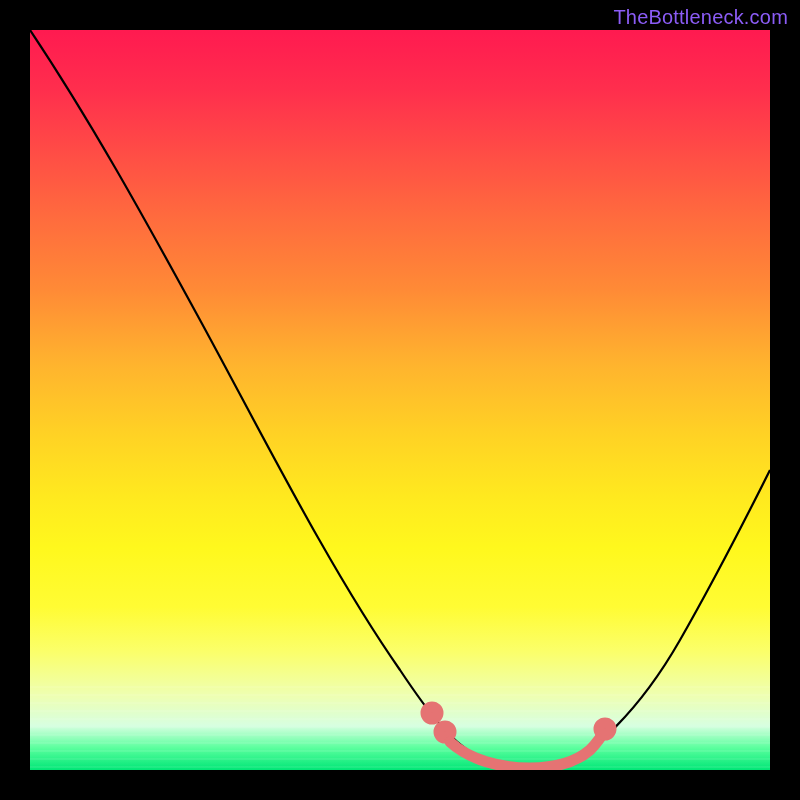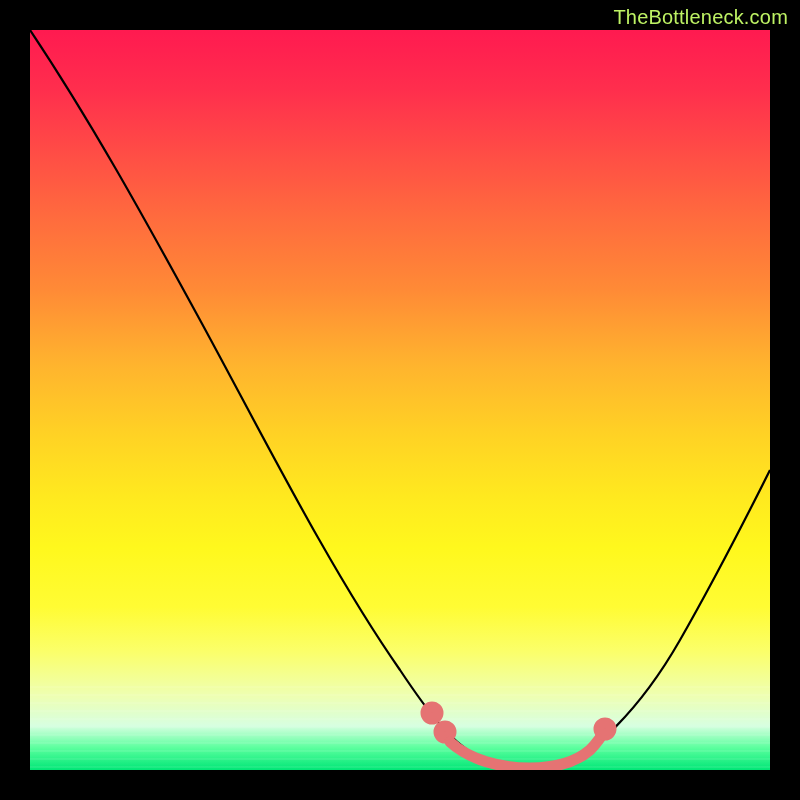--- a/index.html
+++ b/index.html
@@ -73,21 +73,21 @@
     position: absolute;
     left: 0;
     top: 0;
     width: 100%;
     height: 100%;
   }
   .watermark {
     position: absolute;
     top: 6px;
     right: 12px;
-    color: #bef264;
+    color: #8b5cf6;
     font-size: 20px;
     font-weight: 500;
     letter-spacing: 0.2px;
   }
 </style>
 </head>
 <body>
 
 <div class="frame">
 

